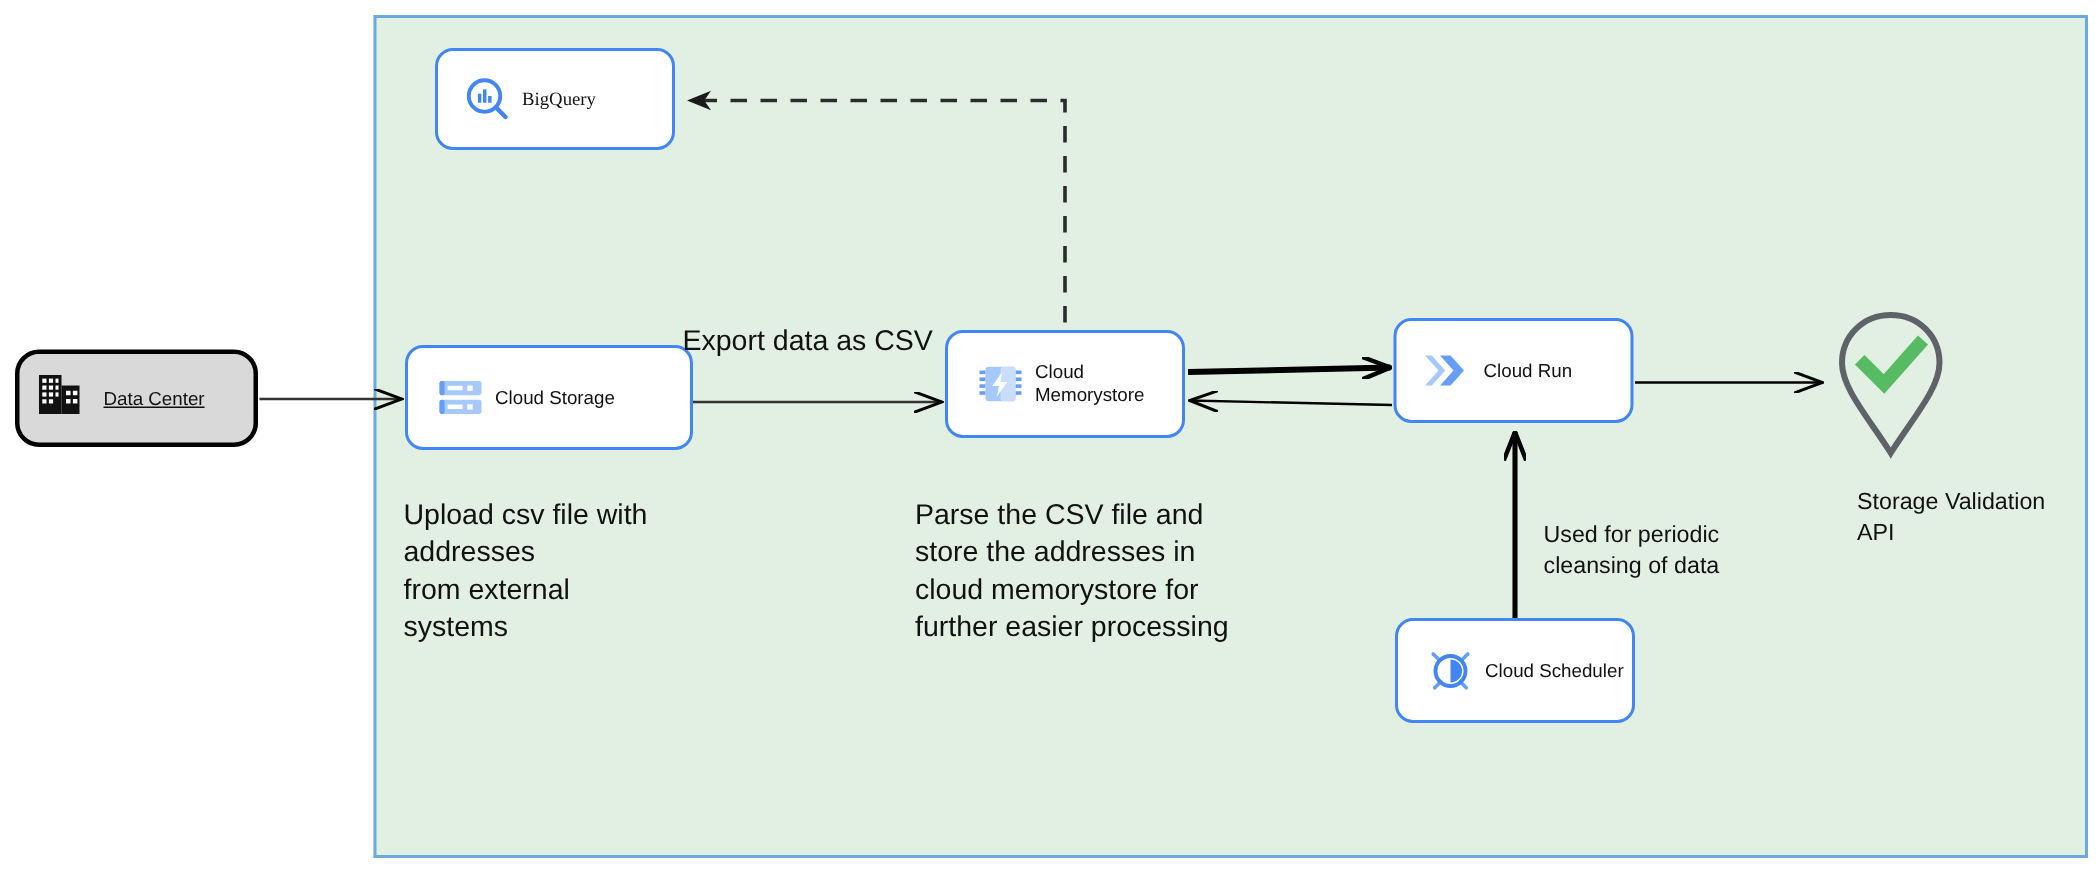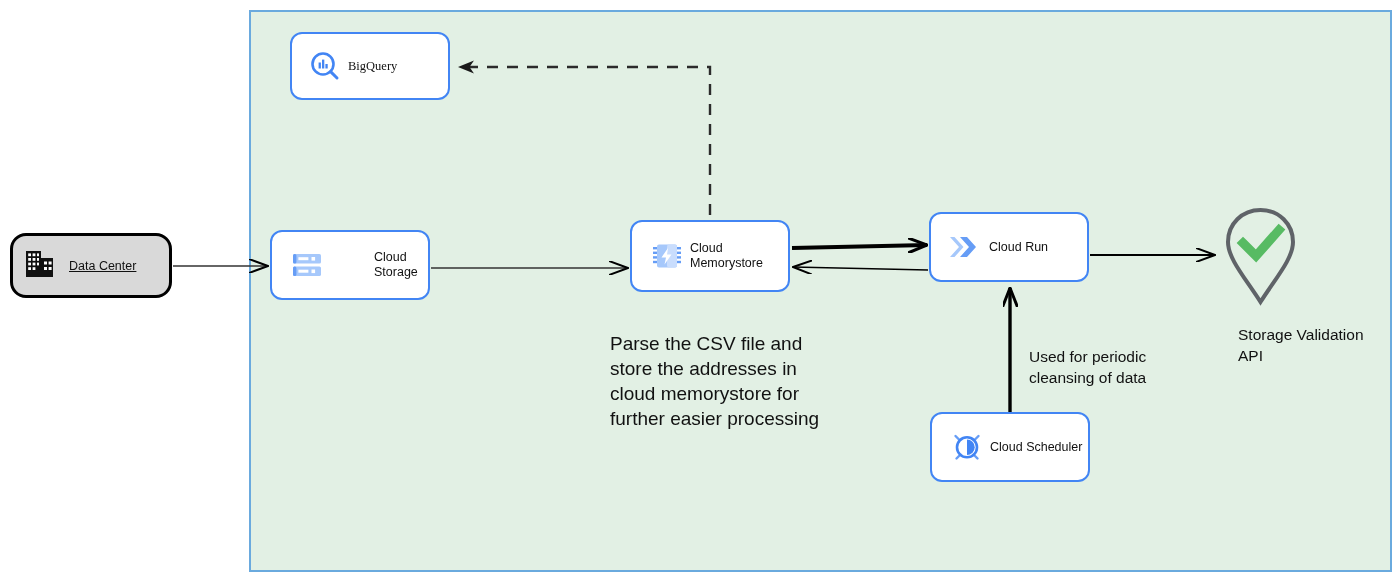--- a/index.html
+++ b/index.html
@@ -120,21 +120,21 @@
           <rect x="8.6" y="11.5" width="2.3" height="6"></rect>
           <rect x="12" y="8.6" width="2.3" height="8.9"></rect>
           <rect x="15.4" y="13" width="2.3" height="4.5"></rect>
         </g>
         <line x1="20.6" y1="20.6" x2="27" y2="27" stroke="#4285f4" stroke-width="3" stroke-linecap="round"></line>
       </svg>
     </span>
     <span class="lbl">BigQuery</span>
   </div>
 
-  <div class="node" style="left:270px;top:230px;width:160px;height:70px;gap:44px;">
+  <div class="node" style="left:270px;top:230px;width:192px;height:70px;">
     <span class="ico" style="width:46px;margin-left:12px;">
       <svg width="30" height="28" viewBox="0 0 30 28" xmlns="http://www.w3.org/2000/svg">
         <rect x="1" y="3" width="28" height="9.5" rx="1.6" fill="#a6c8fb"></rect>
         <rect x="1" y="15.5" width="28" height="9.5" rx="1.6" fill="#a6c8fb"></rect>
         <rect x="1" y="3" width="3.4" height="9.5" rx="1.5" fill="#669df6"></rect>
         <rect x="1" y="15.5" width="3.4" height="9.5" rx="1.5" fill="#669df6"></rect>
         <rect x="6.4" y="6.2" width="10" height="3" fill="#fff"></rect>
         <rect x="6.4" y="18.7" width="10" height="3" fill="#fff"></rect>
         <rect x="19.5" y="6" width="3.6" height="3.6" fill="#fff"></rect>
         <rect x="19.5" y="18.5" width="3.6" height="3.6" fill="#fff"></rect>
@@ -194,23 +194,28 @@
   <div style="position:absolute;left:1218px;top:207px;width:85px;height:110px;">
     <svg width="85" height="110" viewBox="0 0 85 110" xmlns="http://www.w3.org/2000/svg">
       <path d="M42.5 3 C24 3 10 17 10 35 C10 52 28 72 42.5 95 C57 72 75 52 75 35 C75 17 61 3 42.5 3 Z" fill="none" stroke="#5f6368" stroke-width="4"></path>
       <path d="M25 36 L38 49 L61 23" fill="none" stroke="#57bb63" stroke-width="9" stroke-linecap="square" stroke-linejoin="miter"></path>
     </svg>
   </div>
   <div class="ftext sm" style="left:1238px;top:324px;width:160px;">Storage Validation
 API</div>
 
 
+  <div class="ftext" style="left:455px;top:215px;">Export data as CSV</div>
 
   <div class="ftext sm" style="left:1029px;top:346px;width:200px;">Used for periodic
 cleansing of data</div>
 
+  <div class="ftext" style="left:269px;top:331px;width:300px;">Upload csv file with
+addresses
+from external
+systems</div>
 
   <div class="ftext" style="left:610px;top:331px;width:330px;">Parse the CSV file and
 store the addresses in
 cloud  memorystore for
 further easier processing</div>
 
 </div>
 
 </body></html>

